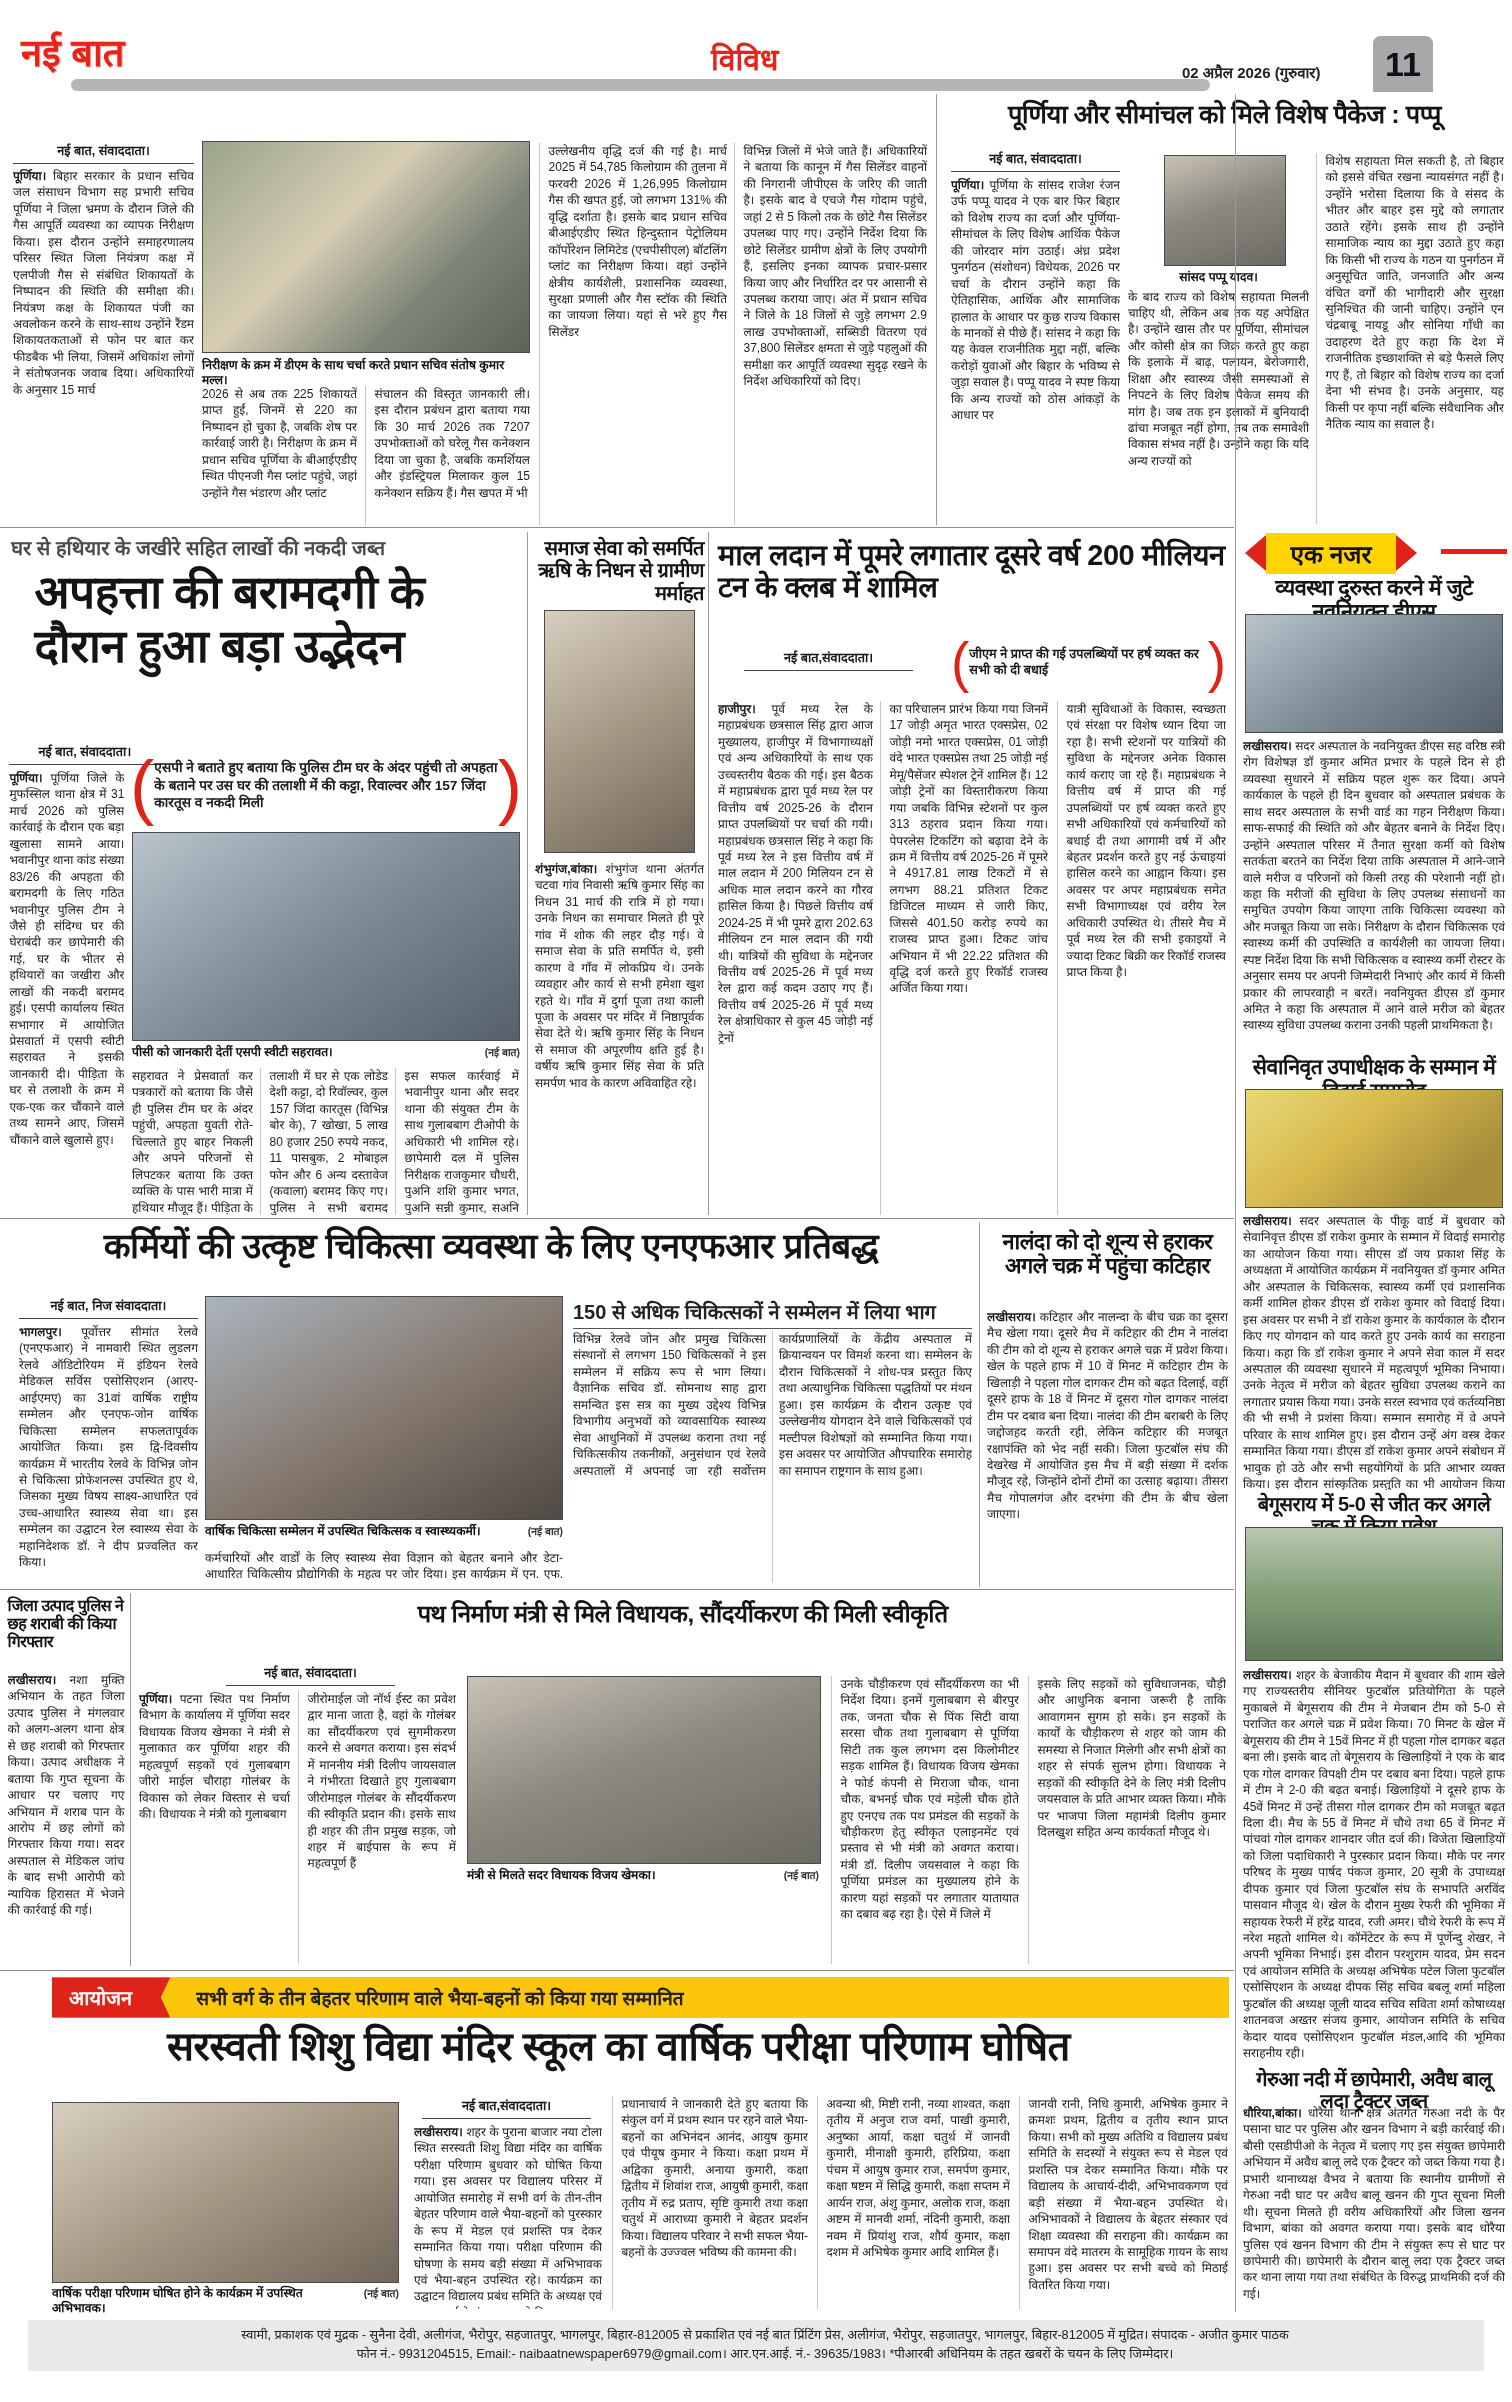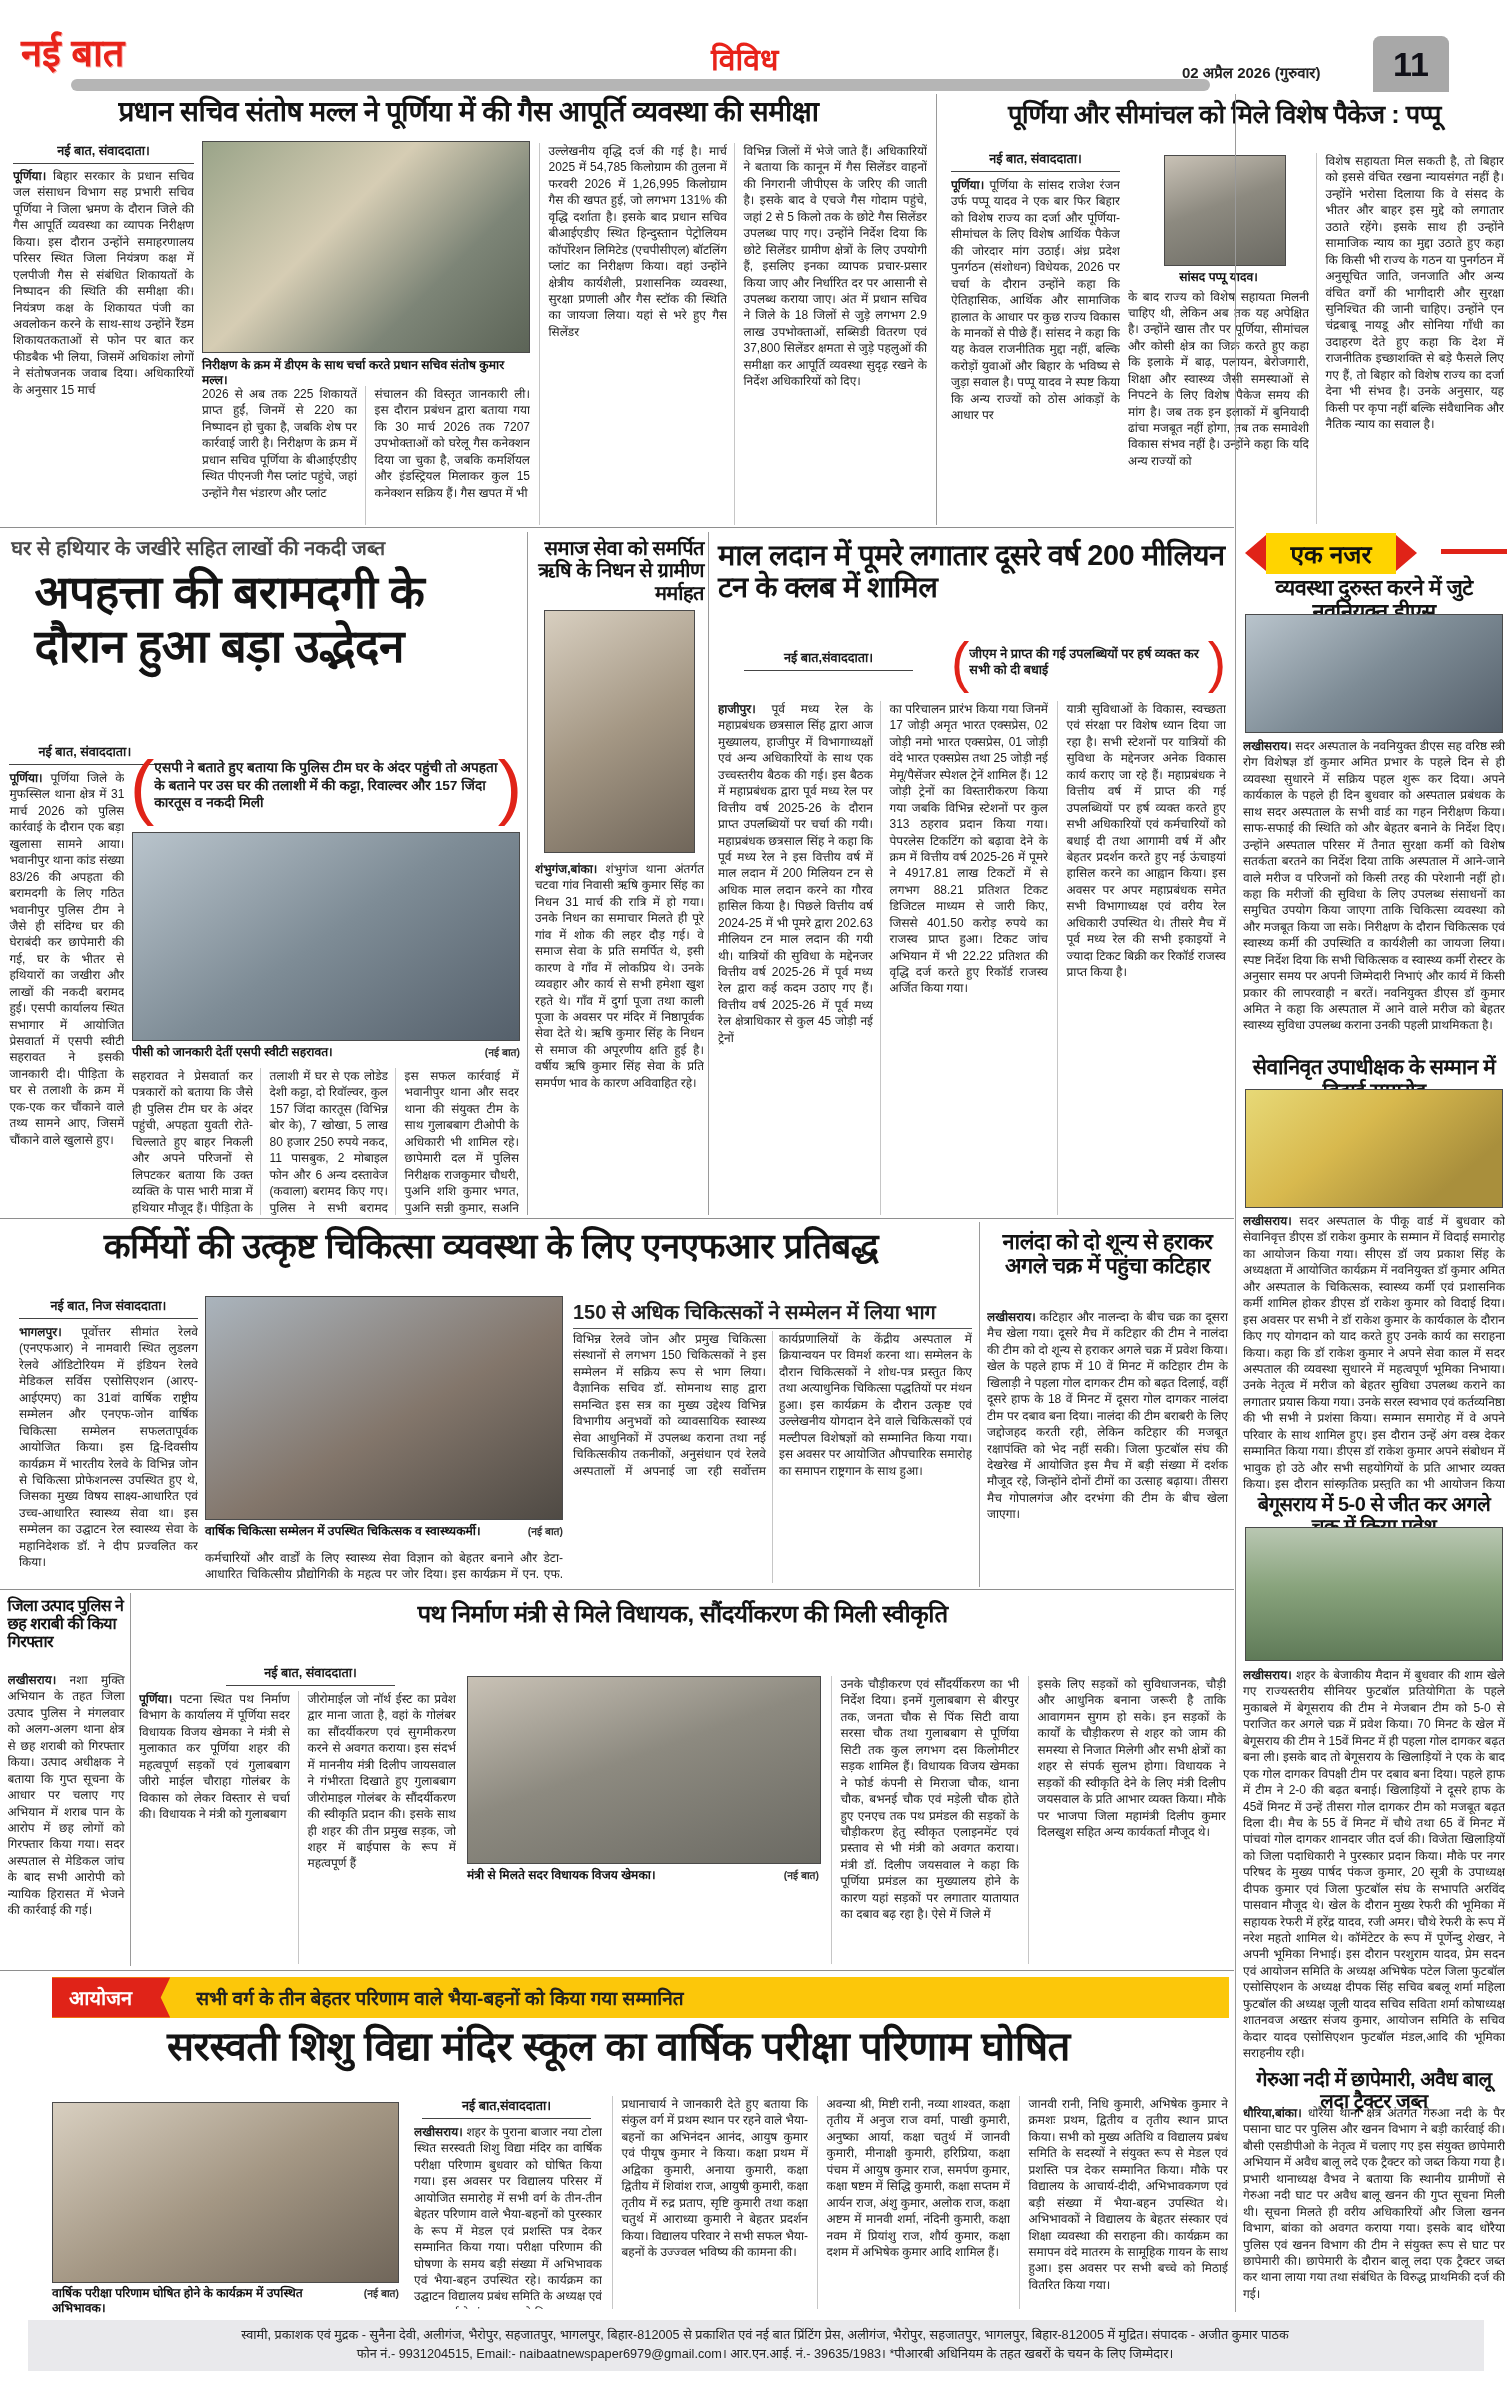--- a/index.html
+++ b/index.html
@@ -3,21 +3,21 @@
 <meta charset="utf-8">
 <style>
   * { margin:0; padding:0; box-sizing:border-box; }
   body { background:#d8d8d8; font-family:"Liberation Sans","DejaVu Sans",sans-serif; }
   .page { position:relative; width:1512px; height:2402px; background:#ffffff; margin:0 auto; overflow:hidden; }
 
   
   .logo { position:absolute; left:21px; top:24.5px; font-size:38px; font-weight:800; color:#e8231a; text-shadow:0.9px 0.9px 0 #f9b7b2; }
   .section-title { position:absolute; left:711px; top:38px; font-size:30px; font-weight:800; color:#e8231a; }
   .page-date { position:absolute; left:1182px; top:62px; font-size:15px; font-weight:700; color:#222; }
-  .page-num-tab { position:absolute; left:1373px; top:36px; width:76px; height:56px; background:#a8a8a8; border-radius:7.5px 7.5px 0 0; text-align:center; }
+  .page-num-tab { position:absolute; left:1373px; top:36px; width:60px; height:56px; background:#a8a8a8; border-radius:7.5px 7.5px 0 0; text-align:center; }
   .page-num-tab span { font-size:34px; font-weight:800; color:#101018; line-height:56px; }
   .head-bar { position:absolute; left:71px; top:79px; width:1139px; height:12.2px; background:#b5b5b5; border-radius:6.6px; }
 
   
   .vrule { position:absolute; width:0.9px; background:#9a9a9a; }
   .hrule { position:absolute; height:0.9px; background:#8e8e8e; }
   .headline { font-weight:800; color:#141414; line-height:1.12; letter-spacing:-0.5px; }
   .kicker { font-weight:800; color:#4c4c4c; }
   .byline { font-weight:700; font-size:12.7px; color:#1a1a1a; text-align:center; border-bottom:0.9px solid #444; padding-bottom:3.8px; }
   .bodytext { font-size:12px; line-height:1.37; color:#1d1d1d; text-align:justify; }
@@ -56,21 +56,20 @@
 <body>
 
 <div class="page">
 
   <div class="logo">नई बात</div>
   <div class="head-bar"></div>
   <div class="section-title">विविध</div>
   <div class="page-date">02 अप्रैल 2026 (गुरुवार)</div>
   <div class="page-num-tab"><span>11</span></div>
 
-  <div class="headline" style="position:absolute;left:13px;top:96px;width:911px;font-size:28px;text-align:center;">प्रधान सचिव संतोष मल्ल ने पूर्णिया में की गैस आपूर्ति व्यवस्था की समीक्षा</div>
   <div class="byline" style="position:absolute;left:13px;top:141px;width:181px;">नई बात, संवाददाता।</div>
   <div class="bodytext" style="position:absolute;left:13px;top:168px;width:181px;height:356px;overflow:hidden;"><span class="loc">पूर्णिया।</span> <span>बिहार सरकार के प्रधान सचिव जल संसाधन विभाग सह प्रभारी सचिव पूर्णिया ने जिला भ्रमण के दौरान जिले की गैस आपूर्ति व्यवस्था का व्यापक निरीक्षण किया। इस दौरान उन्होंने समाहरणालय परिसर स्थित जिला नियंत्रण कक्ष में एलपीजी गैस से संबंधित शिकायतों के निष्पादन की स्थिति की समीक्षा की। नियंत्रण कक्ष के शिकायत पंजी का अवलोकन करने के साथ-साथ उन्होंने रैंडम शिकायतकताओं से फोन पर बात कर फीडबैक भी लिया, जिसमें अधिकांश लोगों ने संतोषजनक जवाब दिया। अधिकारियों के अनुसार 15 मार्च</span></div>
   <div class="photo ph1" style="left:202px;top:141px;width:328px;height:212px;"></div>
   <div class="caption" style="position:absolute;left:202px;top:358px;width:328px;">निरीक्षण के क्रम में डीएम के साथ चर्चा करते प्रधान सचिव संतोष कुमार मल्ल।</div>
   <div class="bodytext" style="position:absolute;left:202px;top:386px;width:155px;height:139px;overflow:hidden;">2026 से अब तक 225 शिकायतें प्राप्त हुईं, जिनमें से 220 का निष्पादन हो चुका है, जबकि शेष पर कार्रवाई जारी है। निरीक्षण के क्रम में प्रधान सचिव पूर्णिया के बीआईएडीए स्थित पीएनजी गैस प्लांट पहुंचे, जहां उन्होंने गैस भंडारण और प्लांट</div>
   <div class="bodytext col-rule" style="position:absolute;left:365px;top:386px;width:165px;height:139px;overflow:hidden;">संचालन की विस्तृत जानकारी ली। इस दौरान प्रबंधन द्वारा बताया गया कि 30 मार्च 2026 तक 7207 उपभोक्ताओं को घरेलू गैस कनेक्शन दिया जा चुका है, जबकि कमर्शियल और इंडस्ट्रियल मिलाकर कुल 15 कनेक्शन सक्रिय हैं। गैस खपत में भी</div>
   <div class="bodytext col-rule" style="position:absolute;left:539px;top:143px;width:188px;height:382px;overflow:hidden;">उल्लेखनीय वृद्धि दर्ज की गई है। मार्च 2025 में 54,785 किलोग्राम की तुलना में फरवरी 2026 में 1,26,995 किलोग्राम गैस की खपत हुई, जो लगभग 131% की वृद्धि दर्शाता है। इसके बाद प्रधान सचिव बीआईएडीए स्थित हिन्दुस्तान पेट्रोलियम कॉर्पोरेशन लिमिटेड (एचपीसीएल) बॉटलिंग प्लांट का निरीक्षण किया। वहां उन्होंने क्षेत्रीय कार्यशैली, प्रशासनिक व्यवस्था, सुरक्षा प्रणाली और गैस स्टॉक की स्थिति का जायजा लिया। यहां से भरे हुए गैस सिलेंडर</div>
   <div class="bodytext col-rule" style="position:absolute;left:734px;top:143px;width:193px;height:382px;overflow:hidden;">विभिन्न जिलों में भेजे जाते हैं। अधिकारियों ने बताया कि कानून में गैस सिलेंडर वाहनों की निगरानी जीपीएस के जरिए की जाती है। इसके बाद वे एचजे गैस गोदाम पहुंचे, जहां 2 से 5 किलो तक के छोटे गैस सिलेंडर उपलब्ध पाए गए। उन्होंने निर्देश दिया कि छोटे सिलेंडर ग्रामीण क्षेत्रों के लिए उपयोगी हैं, इसलिए इनका व्यापक प्रचार-प्रसार किया जाए और निर्धारित दर पर आसानी से उपलब्ध कराया जाए। अंत में प्रधान सचिव ने जिले के 18 जिलों से जुड़े लगभग 2.9 लाख उपभोक्ताओं, सब्सिडी वितरण एवं 37,800 सिलेंडर क्षमता से जुड़े पहलुओं की समीक्षा कर आपूर्ति व्यवस्था सुदृढ़ रखने के निर्देश अधिकारियों को दिए।</div>
 
   <div class="vrule" style="left:936px;top:94px;height:431px;"></div>

